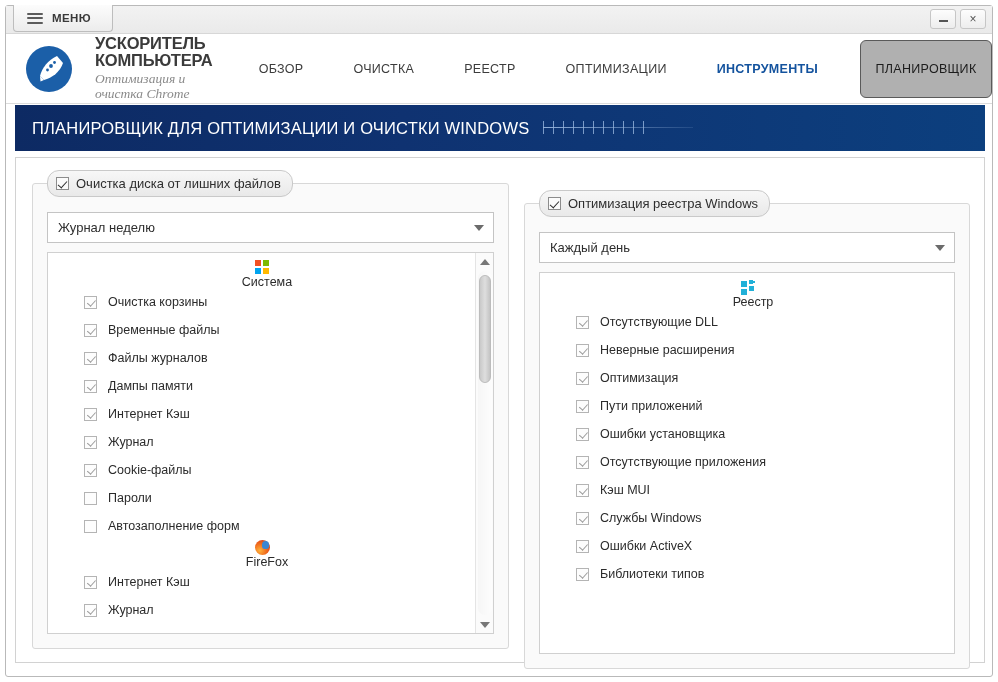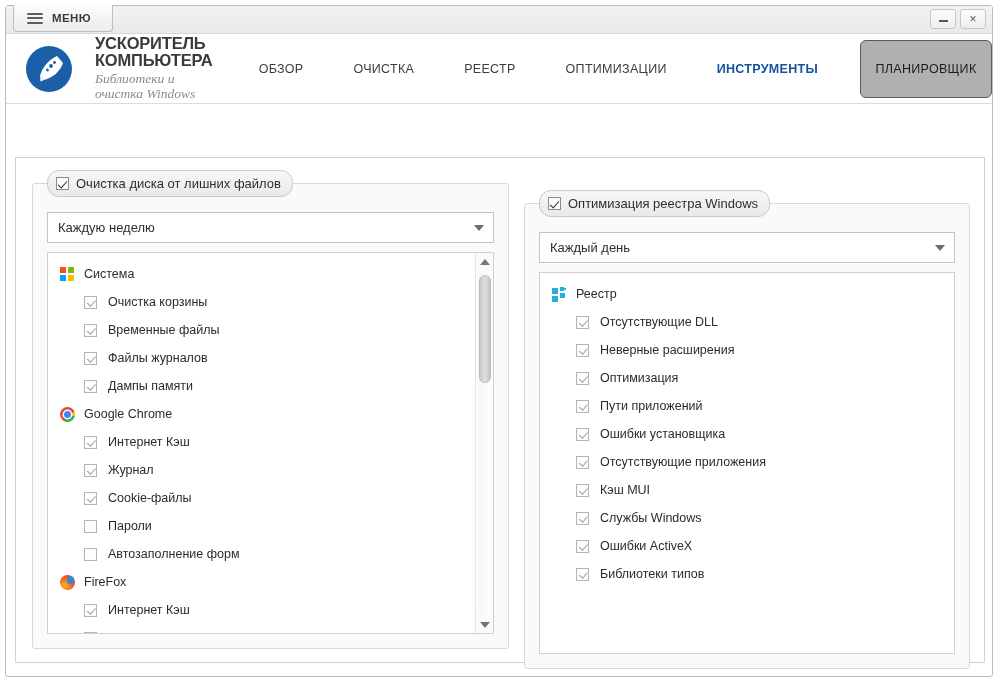--- a/index.html
+++ b/index.html
@@ -200,21 +200,21 @@
     position: absolute; left: 0; top: 0;
     width: 100%;
     padding-top: 7px;
   }
   .panel.left .list-inner { width: calc(100% - 19px); }
 
   .row {
     display: flex; align-items: center;
     height: 28px;
   }
-  .row.category { padding-left: 12px; }
+  .row.category { padding-left: 12px; flex-direction: column; }
   .row.item     { padding-left: 36px; }
 
   .cat-icon { width: 15px; height: 15px; margin-right: 9px; flex: none; position: relative; }
   .cat-label { font-size: 12.5px; color: #2b2b2b; }
 
   
   .icon-windows i {
     position: absolute; width: 6px; height: 6px;
   }
   .icon-windows i:nth-child(1) { left: 0; top: 0;  background: #f25022; }
@@ -338,45 +338,61 @@
         <svg width="46" height="46" viewBox="0 0 46 46" aria-hidden="true">
           <path d="M31 10 C22 14 16 22 14 30 L18 34 C26 32 34 26 37 17 Z" fill="#ffffff"></path>
           <path d="M14 30 L18 34 L14.5 35.5 Z" fill="#ffffff"></path>
           <circle cx="25" cy="20" r="1.9" fill="#1b5fa8"></circle>
           <circle cx="28.5" cy="16.5" r="1.4" fill="#1b5fa8"></circle>
           <circle cx="21.5" cy="24" r="1.4" fill="#1b5fa8"></circle>
         </svg>
       </div>
       <div class="logo-text">
         <div class="logo-title">УСКОРИТЕЛЬ КОМПЬЮТЕРА</div>
-        <div class="logo-sub">Библиотеки и очистка Windows</div>
+        <div class="logo-sub">Оптимизация и очистка Chrome</div>
       </div>
     </div>
 
     <div class="nav">
       <div class="nav-item">ОБЗОР</div>
       <div class="nav-item">ОЧИСТКА</div>
       <div class="nav-item">РЕЕСТР</div>
       <div class="nav-item">ОПТИМИЗАЦИИ</div>
       <div class="nav-item active">ИНСТРУМЕНТЫ</div>
       <div class="nav-button">ПЛАНИРОВЩИК</div>
     </div>
   </div>
 
+  <div class="banner">
+    <div class="banner-title">ПЛАНИРОВЩИК ДЛЯ ОПТИМИЗАЦИИ И ОЧИСТКИ WINDOWS</div>
+    <div class="banner-hatch">
+      <i style="left:0px"></i>
+        <i style="left:10px"></i>
+        <i style="left:20px"></i>
+        <i style="left:30px"></i>
+      <i style="left:40px"></i>
+        <i style="left:50px"></i>
+        <i style="left:60px"></i>
+        <i style="left:70px"></i>
+      <i style="left:80px"></i>
+        <i style="left:90px"></i>
+        <i style="left:100px"></i>
+    </div>
+  </div>
 
   <div class="content">
 
     <div class="panel left">
       <div class="panel-tab">
         <span class="tabcheck checked"></span>
         <span class="panel-tab-label">Очистка диска от лишних файлов</span>
       </div>
 
       <div class="dropdown">
-        <span class="dropdown-value">Каждую неделю</span>
+        <span class="dropdown-value">Журнал неделю</span>
         <span class="dropdown-arrow"></span>
       </div>
 
       <div class="listbox">
         <div class="list-inner">
 
           <div class="row category">
             <span class="cat-icon icon-windows">
                 <i></i>
                 <i></i>
@@ -395,24 +411,20 @@
           </div>
           <div class="row item">
             <span class="chk checked"></span>
             <span class="item-label">Файлы журналов</span>
           </div>
           <div class="row item">
             <span class="chk checked"></span>
             <span class="item-label">Дампы памяти</span>
           </div>
 
-          <div class="row category">
-            <span class="cat-icon icon-chrome"></span>
-            <span class="cat-label">Google Chrome</span>
-          </div>
           <div class="row item">
             <span class="chk checked"></span>
             <span class="item-label">Интернет Кэш</span>
           </div>
           <div class="row item">
             <span class="chk checked"></span>
             <span class="item-label">Журнал</span>
           </div>
           <div class="row item">
             <span class="chk checked"></span>

